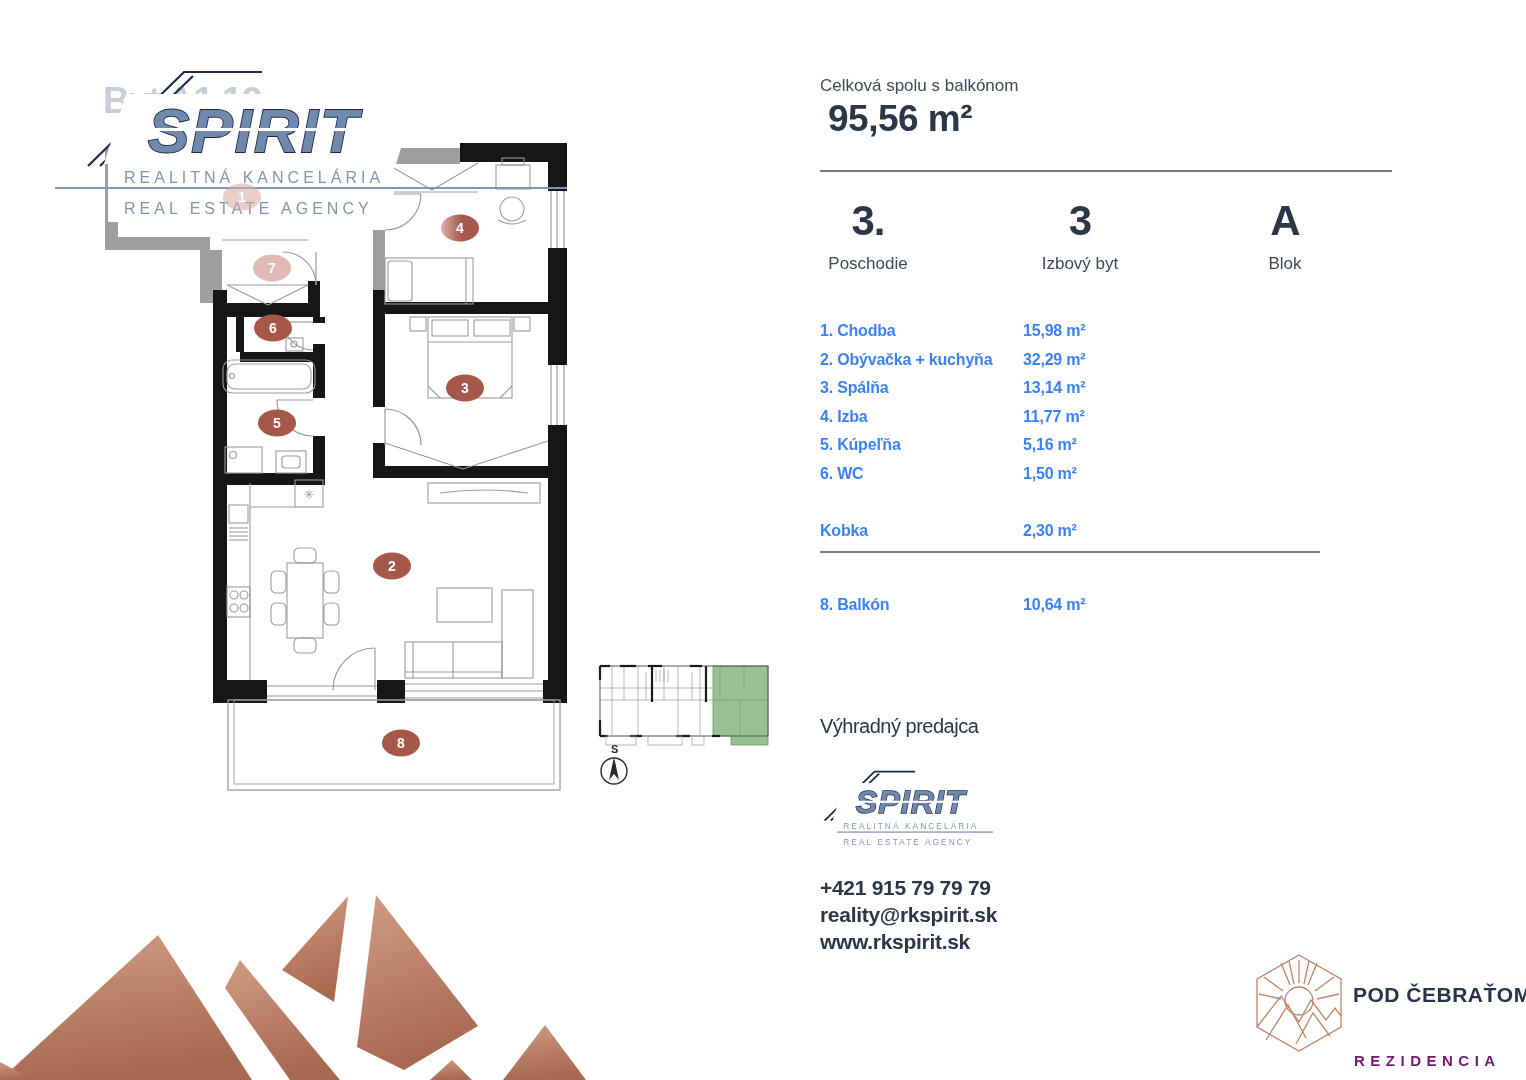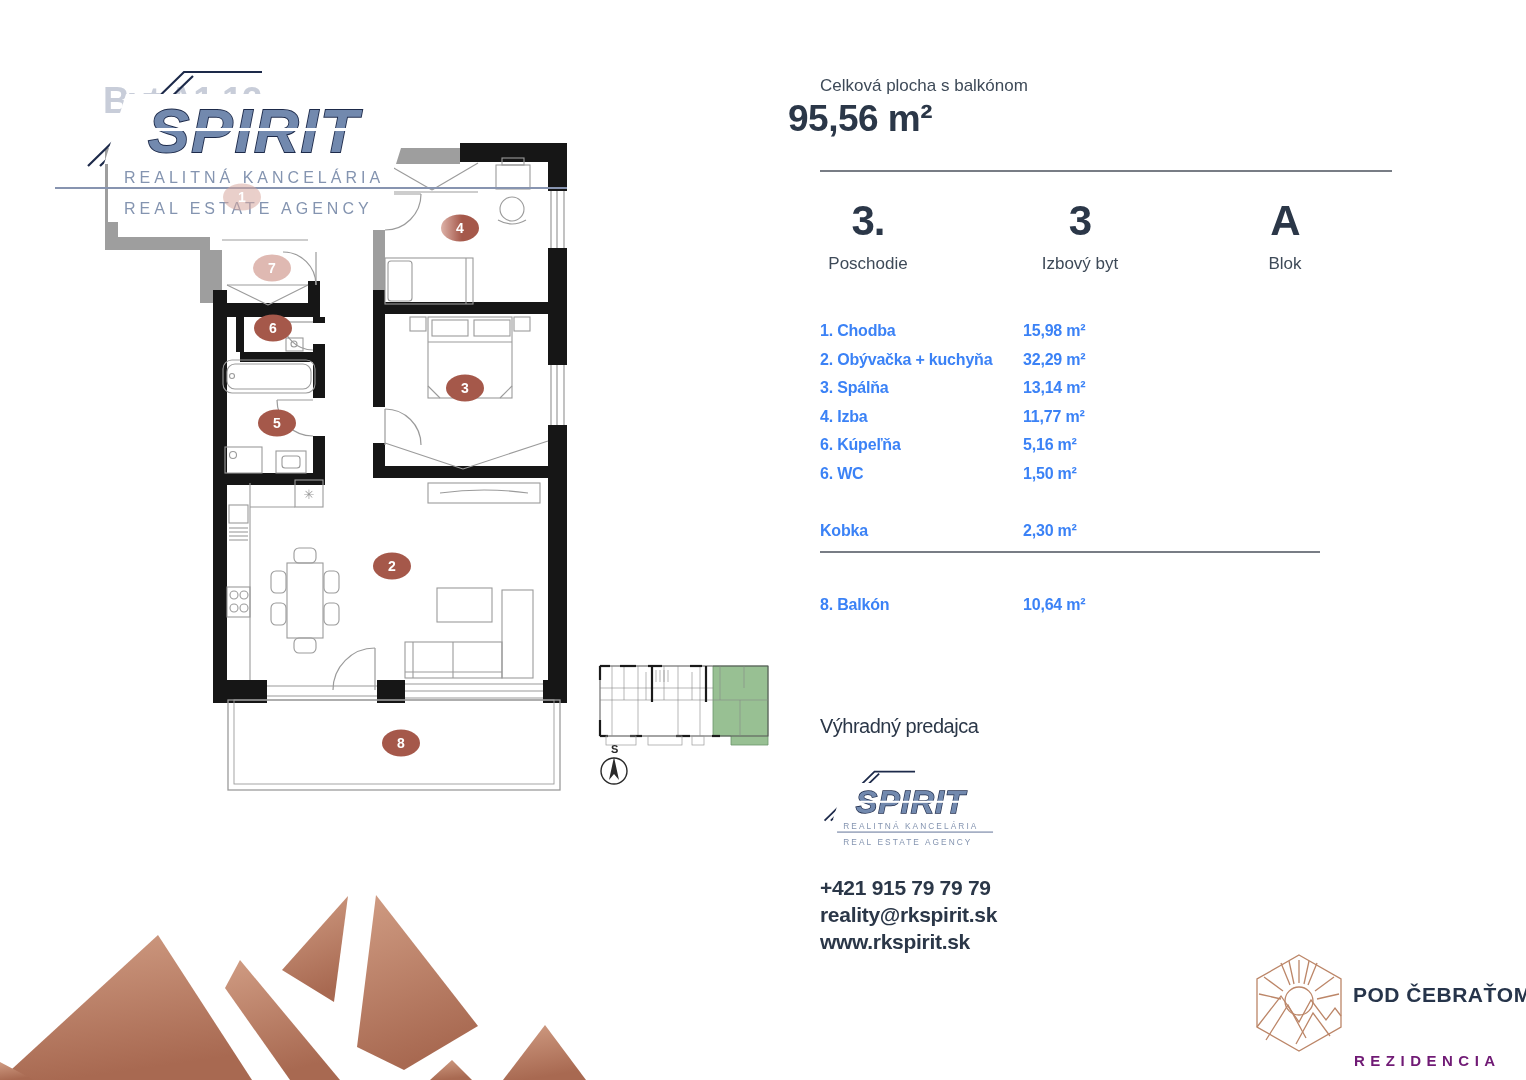--- a/index.html
+++ b/index.html
@@ -1,21 +1,21 @@
 <!DOCTYPE html>
 <html><head>
 <meta charset="utf-8">
 <style>
   html,body{margin:0;padding:0;background:#e8e8e8;}
   .page{position:relative;width:1526px;height:1080px;background:#ffffff;overflow:hidden;
         font-family:"Liberation Sans", sans-serif;color:#2e3a4c;}
   svg{position:absolute;left:0;top:0;}
   .abs{position:absolute;white-space:nowrap;}
   .total-label{left:820px;top:76px;font-size:17px;color:#3e4a58;}
-  .total-value{left:788px;top:98px;font-size:37px;font-weight:bold;letter-spacing:-0.5px;color:#2b3748;}
+  .total-value{left:828px;top:98px;font-size:37px;font-weight:bold;letter-spacing:-0.5px;color:#2b3748;}
   .divider{position:absolute;height:2px;background:#787d85;}
   .attr-col{position:absolute;width:160px;text-align:center;}
   .attr-value{font-size:42px;font-weight:bold;letter-spacing:-1px;color:#2b3748;line-height:1;}
   .attr-label{font-size:17px;color:#39445333;color:#3e4a58;margin-top:12px;}
   .room-row{position:absolute;left:820px;width:500px;height:28px;font-size:16px;font-weight:bold;
             letter-spacing:-0.2px;color:#3b82f6;}
   .room-row .area{position:absolute;left:203px;top:0;}
   .seller-heading{left:820px;top:715px;font-size:20px;font-weight:normal;letter-spacing:-0.5px;color:#2b3748;}
   .contact{left:820px;top:874px;font-size:21px;font-weight:bold;letter-spacing:-0.3px;
            color:#2b3748;line-height:27px;}
@@ -321,21 +321,21 @@
       <line x1="1317" y1="999" x2="1339" y2="994"></line>
           <line x1="1294" y1="984" x2="1289" y2="961"></line>
       <line x1="1304" y1="984" x2="1309" y2="961"></line>
     </g>
     <polyline points="1257,1027 1281,996 1299,1022 1311,1000 1326,1020 1335,1008 1341,1016"></polyline>
     <polyline points="1266,1040 1288,1005 1306,1038"></polyline>
     <polyline points="1296,1044 1313,1013 1330,1036"></polyline>
   </g>
 </svg>
 
-<div class="abs total-label">Celková plocha s balkónom</div>
+<div class="abs total-label">Celková spolu s balkónom</div>
 <div class="abs total-value">95,56 m²</div>
 
 <div class="divider" style="left:820px;top:170px;width:572px;"></div>
 
 <div class="attr-col" style="left:788px;top:200px;">
   <div class="attr-value">3.</div>
   <div class="attr-label">Poschodie</div>
 </div>
 <div class="attr-col" style="left:1000px;top:200px;">
   <div class="attr-value">3</div>
@@ -352,21 +352,21 @@
 <div class="room-row" style="top:351px;">
   <span>2. Obývačka + kuchyňa</span>
   <span class="area">32,29 m²</span></div>
 <div class="room-row" style="top:379px;">
   <span>3. Spálňa</span>
   <span class="area">13,14 m²</span></div>
 <div class="room-row" style="top:408px;">
   <span>4. Izba</span>
   <span class="area">11,77 m²</span></div>
 <div class="room-row" style="top:436px;">
-  <span>6. Kúpeľňa</span>
+  <span>5. Kúpeľňa</span>
   <span class="area">5,16 m²</span></div>
 <div class="room-row" style="top:465px;">
   <span>6. WC</span>
   <span class="area">1,50 m²</span></div>
 <div class="room-row" style="top:522px;">
   <span>Kobka</span>
   <span class="area">2,30 m²</span></div>
 
 <div class="divider" style="left:820px;top:551px;width:500px;"></div>
 

